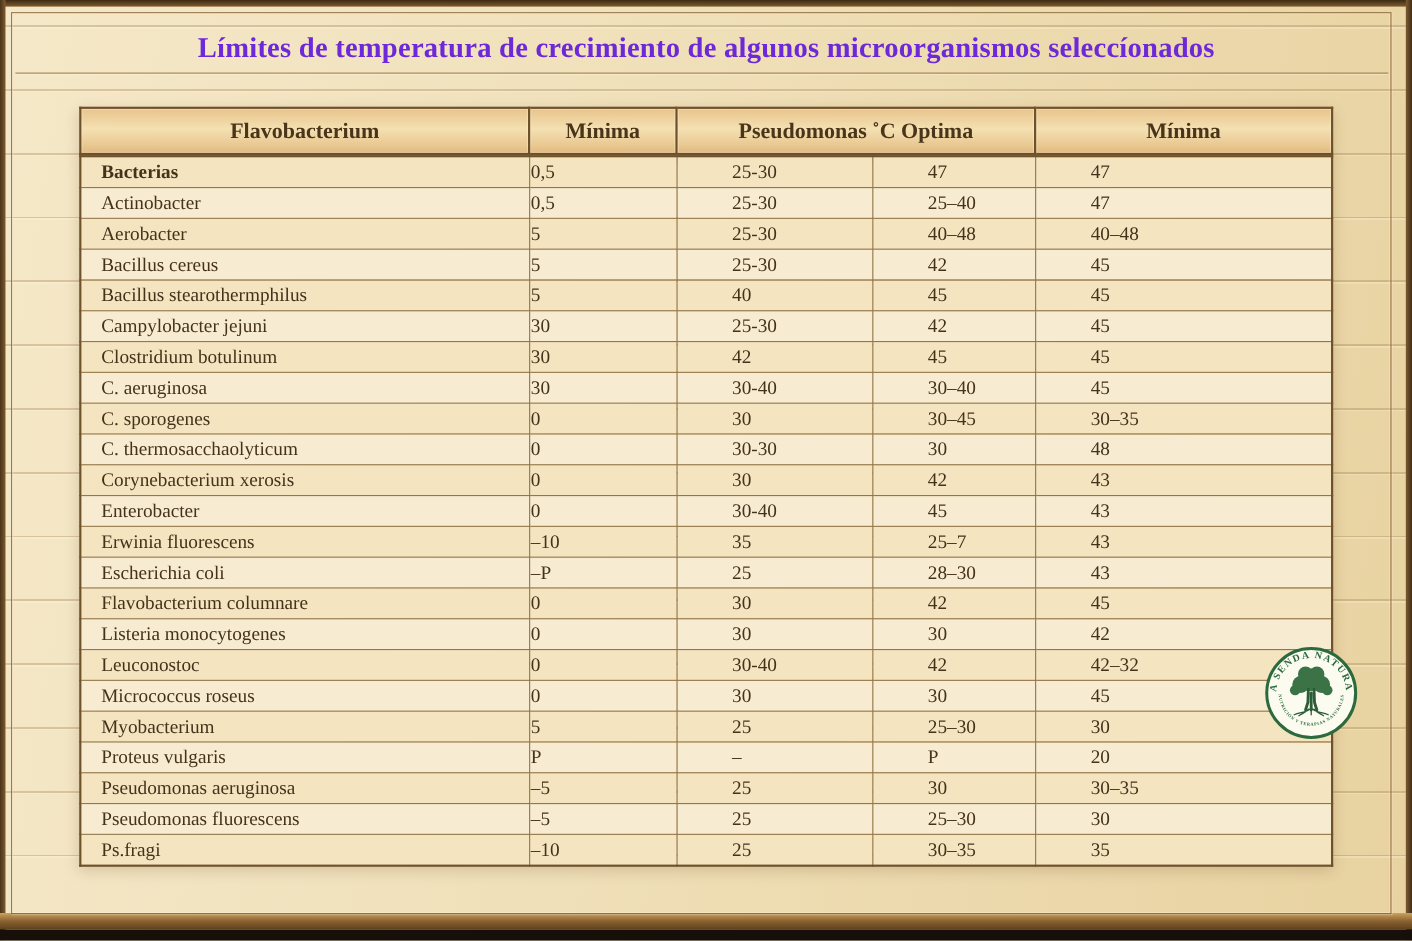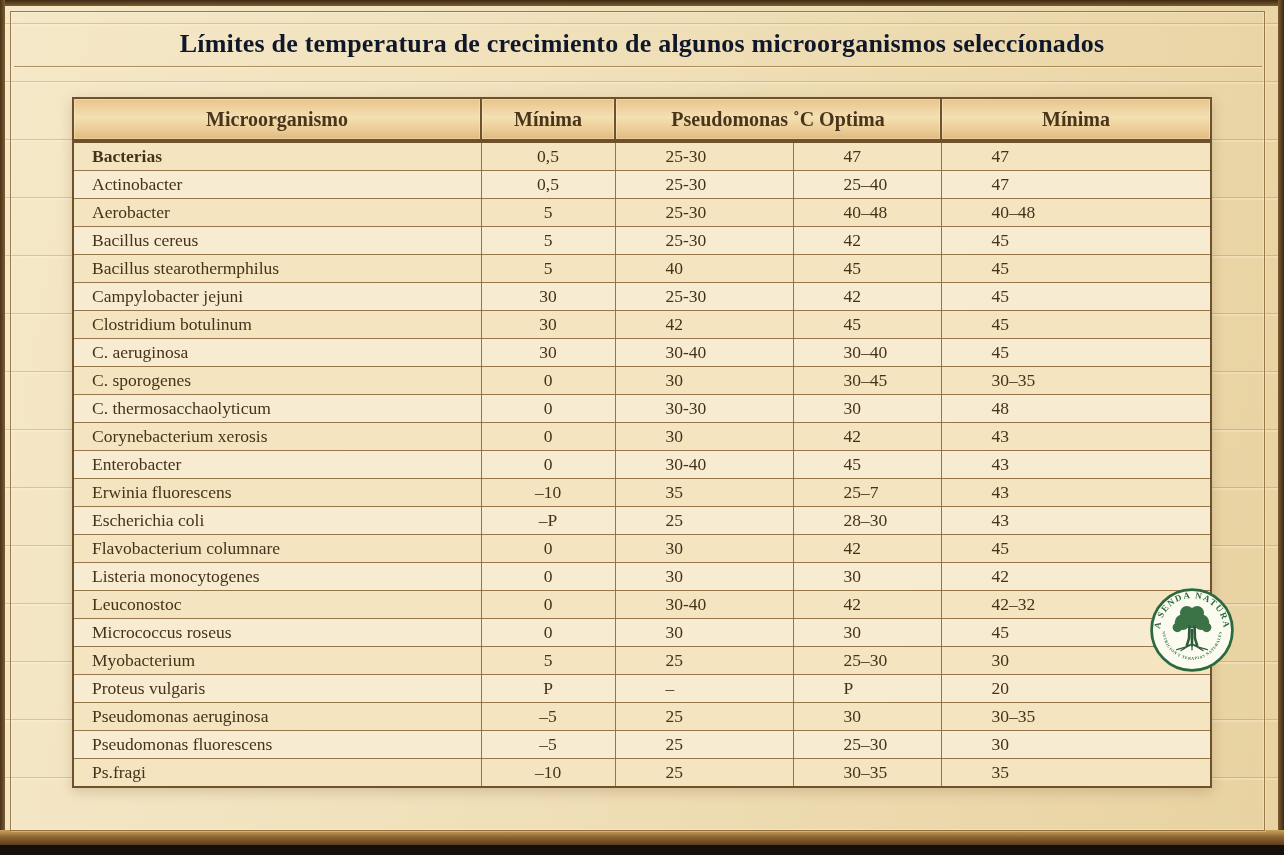--- a/index.html
+++ b/index.html
@@ -25,21 +25,21 @@
   .edge-right{right:0;top:0;width:6px;height:100%;background:linear-gradient(270deg,#3d2a13,#7d5c30);}
   .edge-bottom-gold{left:0;top:830px;width:100%;height:15px;background:linear-gradient(180deg,#caa25e,#8a6130,#5d3f1d);}
   .edge-bottom-black{left:0;top:845px;width:100%;height:10px;background:#17100a;}
   .groove{
     position:absolute;left:10px;top:11px;right:19px;bottom:24px;
     border:1px solid rgba(139,103,55,0.85);
     box-shadow:inset 0 0 0 1px rgba(255,245,220,0.35), 1px 1px 0 rgba(255,245,220,0.3);
   }
   .title{
     position:absolute;left:0;top:29px;width:100%;
-    text-align:center;font-size:26px;font-weight:bold;color:#0f172a;
+    text-align:center;font-size:26px;font-weight:bold;color:#6d28d9;
     letter-spacing:0.2px;
   }
   .title-rule{
     position:absolute;left:14px;right:22px;top:66px;height:0;
     border-top:1.5px solid rgba(150,112,60,0.75);
     box-shadow:0 1px 0 rgba(255,248,228,0.5);
   }
   table{border-collapse:collapse;table-layout:fixed;width:1138px;}
   .tbl{position:absolute;left:72px;}
   .tbl-head{top:97px;}
@@ -52,21 +52,21 @@
   th{
     height:38px;font-size:20px;font-weight:bold;color:#49351a;text-align:center;
     background:linear-gradient(180deg,#e8c48c 0%,#f4e0b2 45%,#e4bd82 100%);
     border:2px solid #6e522c;
     box-shadow:inset 0 0 0 1px rgba(255,240,210,0.4);
   }
   td{height:25px;font-size:17.5px;color:#45321b;background:#f4e4c0;}
   tbody tr:nth-child(even) td{background:#f7ecd2;}
   .tbl-body table{border:2px solid #6e522c;}
   td:nth-child(1){text-align:left;padding-left:18px;}
-  td:nth-child(2){text-align:center;}
+  td:nth-child(2){text-align:left;}
   td:nth-child(3),td:nth-child(4),td:nth-child(5){text-align:left;padding-left:50px;}
   td.bold{font-weight:bold;}
   .logo{position:absolute;left:1149px;top:587px;width:86px;height:86px;}
 </style>
 </head>
 <body>
 
 <div class="stage">
   <div class="board"></div>
   <div class="edge edge-top"></div>
@@ -82,21 +82,21 @@
   <div class="tbl tbl-head">
     <table>
       <colgroup>
           <col style="width:408px">
           <col style="width:134px">
           <col style="width:326px">
           <col style="width:270px">
         </colgroup>
       <tbody>
           <tr>
-        <th>Microorganismo</th>
+        <th>Flavobacterium</th>
         <th>Mínima</th>
         <th>Pseudomonas ˚C Optima</th>
         <th>Mínima</th>
       </tr>
     </tbody>
       </table>
   </div>
 
   <div class="tbl tbl-body">
     <table>

